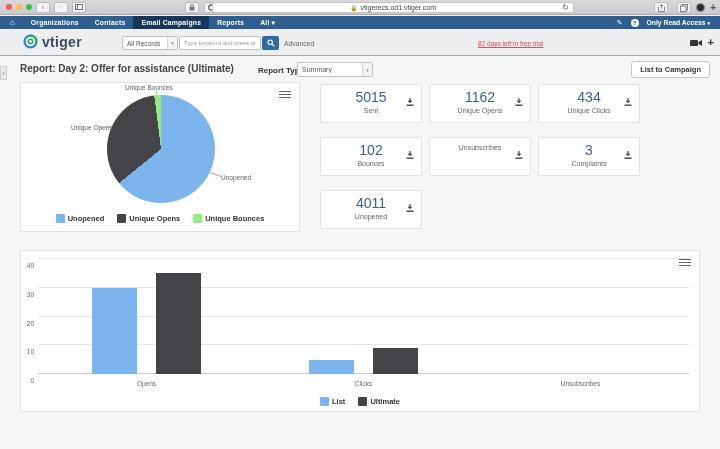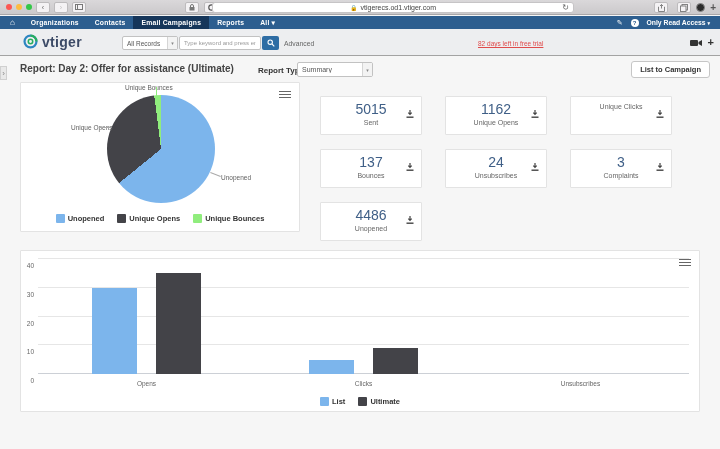--- a/index.html
+++ b/index.html
@@ -90,22 +90,22 @@
   .pc-top { left:135px; top:4px; width:1px; height:9px; background:#90ed7d; }
   .pc-left { left:79px; top:44px; width:10px; height:1px; }
   .pc-right { left:189px; top:91px; width:11px; height:1px; transform:rotate(22deg); }
   .legend { position:absolute; left:0; right:0; display:flex; justify-content:center; gap:13px; }
   .pie-legend { bottom:8px; }
   .legend-item { display:flex; align-items:center; gap:3px; font-size:7.5px;
     font-weight:bold; color:#333; cursor:pointer; }
   .swatch { width:9px; height:9px; border-radius:1px; }
 
   
-  .stats-grid { position:absolute; left:320px; top:96px; display:grid;
-    grid-template-columns:repeat(3,102px); gap:14px 23px; }
+  .stats-grid { position:absolute; left:320px; top:84px; display:grid;
+    grid-template-columns:repeat(3,102px); gap:14px 7px; }
   .stat-card { position:relative; width:102px; height:39px; background:#fff;
     border:1px solid #e3e3e3; border-radius:1px; text-align:center; padding-top:4px; }
   .stat-value { font-size:14px; color:#3f5f87; }
   .stat-label { font-size:7px; color:#666; margin-top:2px; }
   .stat-dl { position:absolute; right:7px; top:8px; cursor:pointer; }
 
   
   .bar-card { left:20px; top:250px; width:680px; height:162px;padding-left:8px; }
   .bar-plot { position:absolute; left:17px; right:10px; top:8px; bottom:37px; }
   .gridline { position:absolute; left:0; right:0; height:1px; background:#e6e6e6; }
@@ -270,52 +270,52 @@
       </div>
       <div class="stat-card">
         <div class="stat-value">1162</div>
         <div class="stat-label">Unique Opens</div>
         <span class="stat-dl"><svg width="8" height="9" viewBox="0 0 8 9">
             <path d="M4 0 V4 M2.3 2.6 L4 4.4 L5.7 2.6" fill="none" stroke="#444" stroke-width="1.2"></path>
             <rect x="0.5" y="6.5" width="7" height="1.4" fill="#444"></rect>
           </svg></span>
       </div>
       <div class="stat-card">
+        <div class="stat-value">434</div>
         <div class="stat-label">Unique Clicks</div>
         <span class="stat-dl"><svg width="8" height="9" viewBox="0 0 8 9">
             <path d="M4 0 V4 M2.3 2.6 L4 4.4 L5.7 2.6" fill="none" stroke="#444" stroke-width="1.2"></path>
             <rect x="0.5" y="6.5" width="7" height="1.4" fill="#444"></rect>
           </svg></span>
       </div>
       <div class="stat-card">
-        <div class="stat-value">137</div>
+        <div class="stat-value">102</div>
         <div class="stat-label">Bounces</div>
         <span class="stat-dl"><svg width="8" height="9" viewBox="0 0 8 9">
             <path d="M4 0 V4 M2.3 2.6 L4 4.4 L5.7 2.6" fill="none" stroke="#444" stroke-width="1.2"></path>
             <rect x="0.5" y="6.5" width="7" height="1.4" fill="#444"></rect>
           </svg></span>
       </div>
       <div class="stat-card">
-        <div class="stat-value">24</div>
         <div class="stat-label">Unsubscribes</div>
         <span class="stat-dl"><svg width="8" height="9" viewBox="0 0 8 9">
             <path d="M4 0 V4 M2.3 2.6 L4 4.4 L5.7 2.6" fill="none" stroke="#444" stroke-width="1.2"></path>
             <rect x="0.5" y="6.5" width="7" height="1.4" fill="#444"></rect>
           </svg></span>
       </div>
       <div class="stat-card">
         <div class="stat-value">3</div>
         <div class="stat-label">Complaints</div>
         <span class="stat-dl"><svg width="8" height="9" viewBox="0 0 8 9">
             <path d="M4 0 V4 M2.3 2.6 L4 4.4 L5.7 2.6" fill="none" stroke="#444" stroke-width="1.2"></path>
             <rect x="0.5" y="6.5" width="7" height="1.4" fill="#444"></rect>
           </svg></span>
       </div>
       <div class="stat-card">
-        <div class="stat-value">4486</div>
+        <div class="stat-value">4011</div>
         <div class="stat-label">Unopened</div>
         <span class="stat-dl"><svg width="8" height="9" viewBox="0 0 8 9">
             <path d="M4 0 V4 M2.3 2.6 L4 4.4 L5.7 2.6" fill="none" stroke="#444" stroke-width="1.2"></path>
             <rect x="0.5" y="6.5" width="7" height="1.4" fill="#444"></rect>
           </svg></span>
       </div>
     </div>
 
   <div class="card bar-card">
     <span class="burger">

